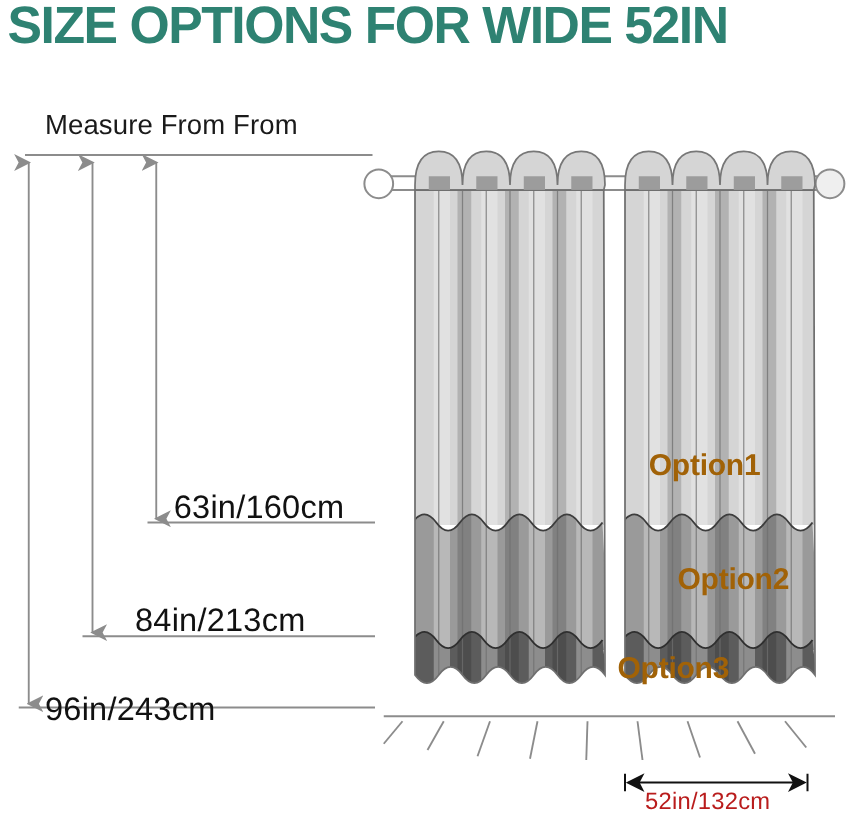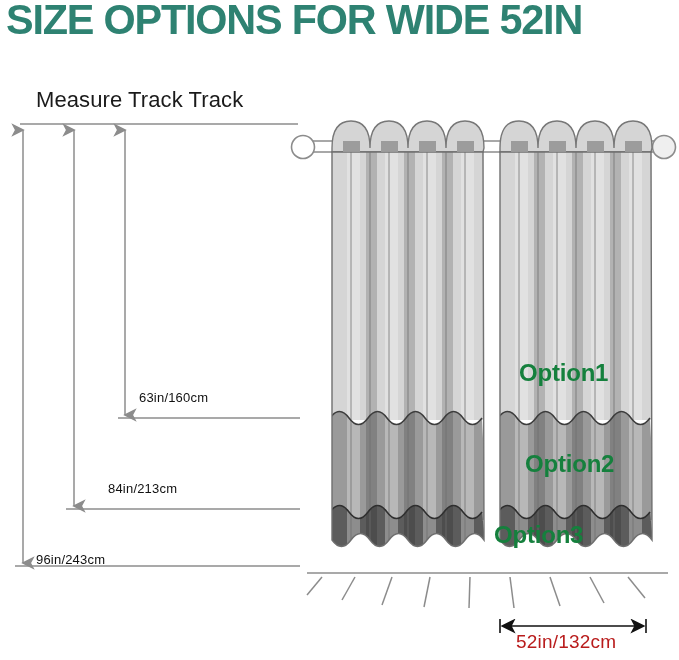--- a/index.html
+++ b/index.html
@@ -41,57 +41,57 @@
     position: absolute;
     left: 36px;
     top: 87px;
     font-size: 22px;
     color: #1a1a1a;
     white-space: nowrap;
     letter-spacing: 0.1px;
   }
   .dim-label {
     position: absolute;
-    font-size: 13px;
+    font-size: 26px;
     color: #111111;
     white-space: nowrap;
     letter-spacing: 0.2px;
   }
   .dim-63 { left: 139px; top: 390px; }
   .dim-84 { left: 88px; top: 481px; margin-left: 20px; }
   .dim-96 { left: 36px; top: 552px; }
   .width-label {
     position: absolute;
     left: 516px;
     top: 631px;
     font-size: 19px;
     color: #b91c1c;
     white-space: nowrap;
     letter-spacing: 0.2px;
   }
   .option-label {
     position: absolute;
     font-size: 24px;
     font-weight: bold;
-    color: #15803d;
+    color: #a16207;
     white-space: nowrap;
     letter-spacing: -0.2px;
   }
   .opt1 { left: 519px; top: 359px; }
-  .opt2 { left: 525px; top: 450px; }
+  .opt2 { left: 542px; top: 450px; }
   .opt3 { left: 494px; top: 521px; }
 </style>
 </head>
 <body>
 
 <div id="stage">
 
   <div class="title-text">SIZE OPTIONS FOR WIDE 52IN</div>
 
-  <div class="measure-label">Measure Track Track</div>
+  <div class="measure-label">Measure From From</div>
 
   <svg id="diagram-svg" viewBox="0 0 679 660" xmlns="http://www.w3.org/2000/svg">
     <defs>
       <marker id="arrUp" markerWidth="9" markerHeight="9" refX="4.5" refY="1.2" orient="auto">
         <path d="M4.5,0 L9,9 L4.5,6.6 L0,9 Z" fill="#8c8c8c"></path>
       </marker>
       <marker id="arrDown" markerWidth="9" markerHeight="9" refX="4.5" refY="7.8" orient="auto">
         <path d="M4.5,9 L0,0 L4.5,2.4 L9,0 Z" fill="#8c8c8c"></path>
       </marker>
       <marker id="arrL" markerWidth="10" markerHeight="10" refX="1.6" refY="5" orient="auto">

